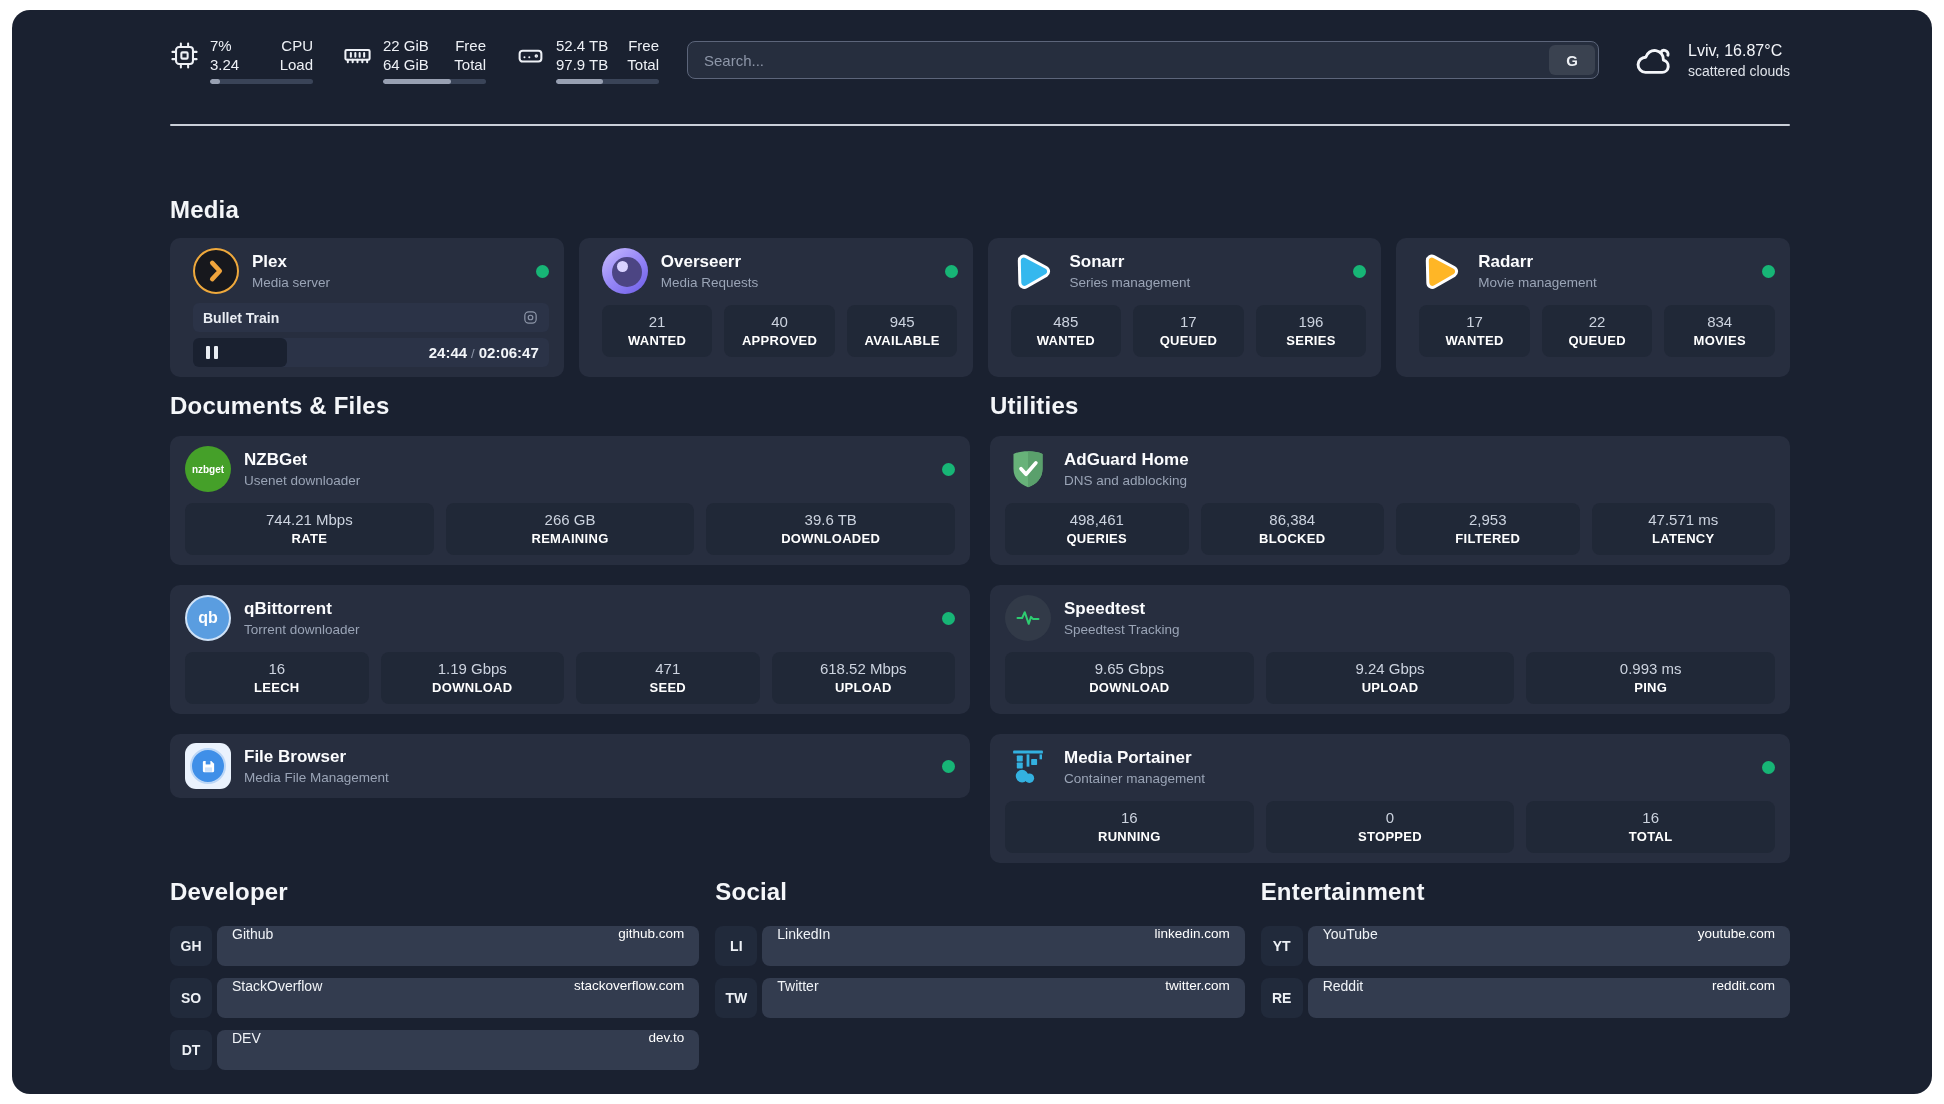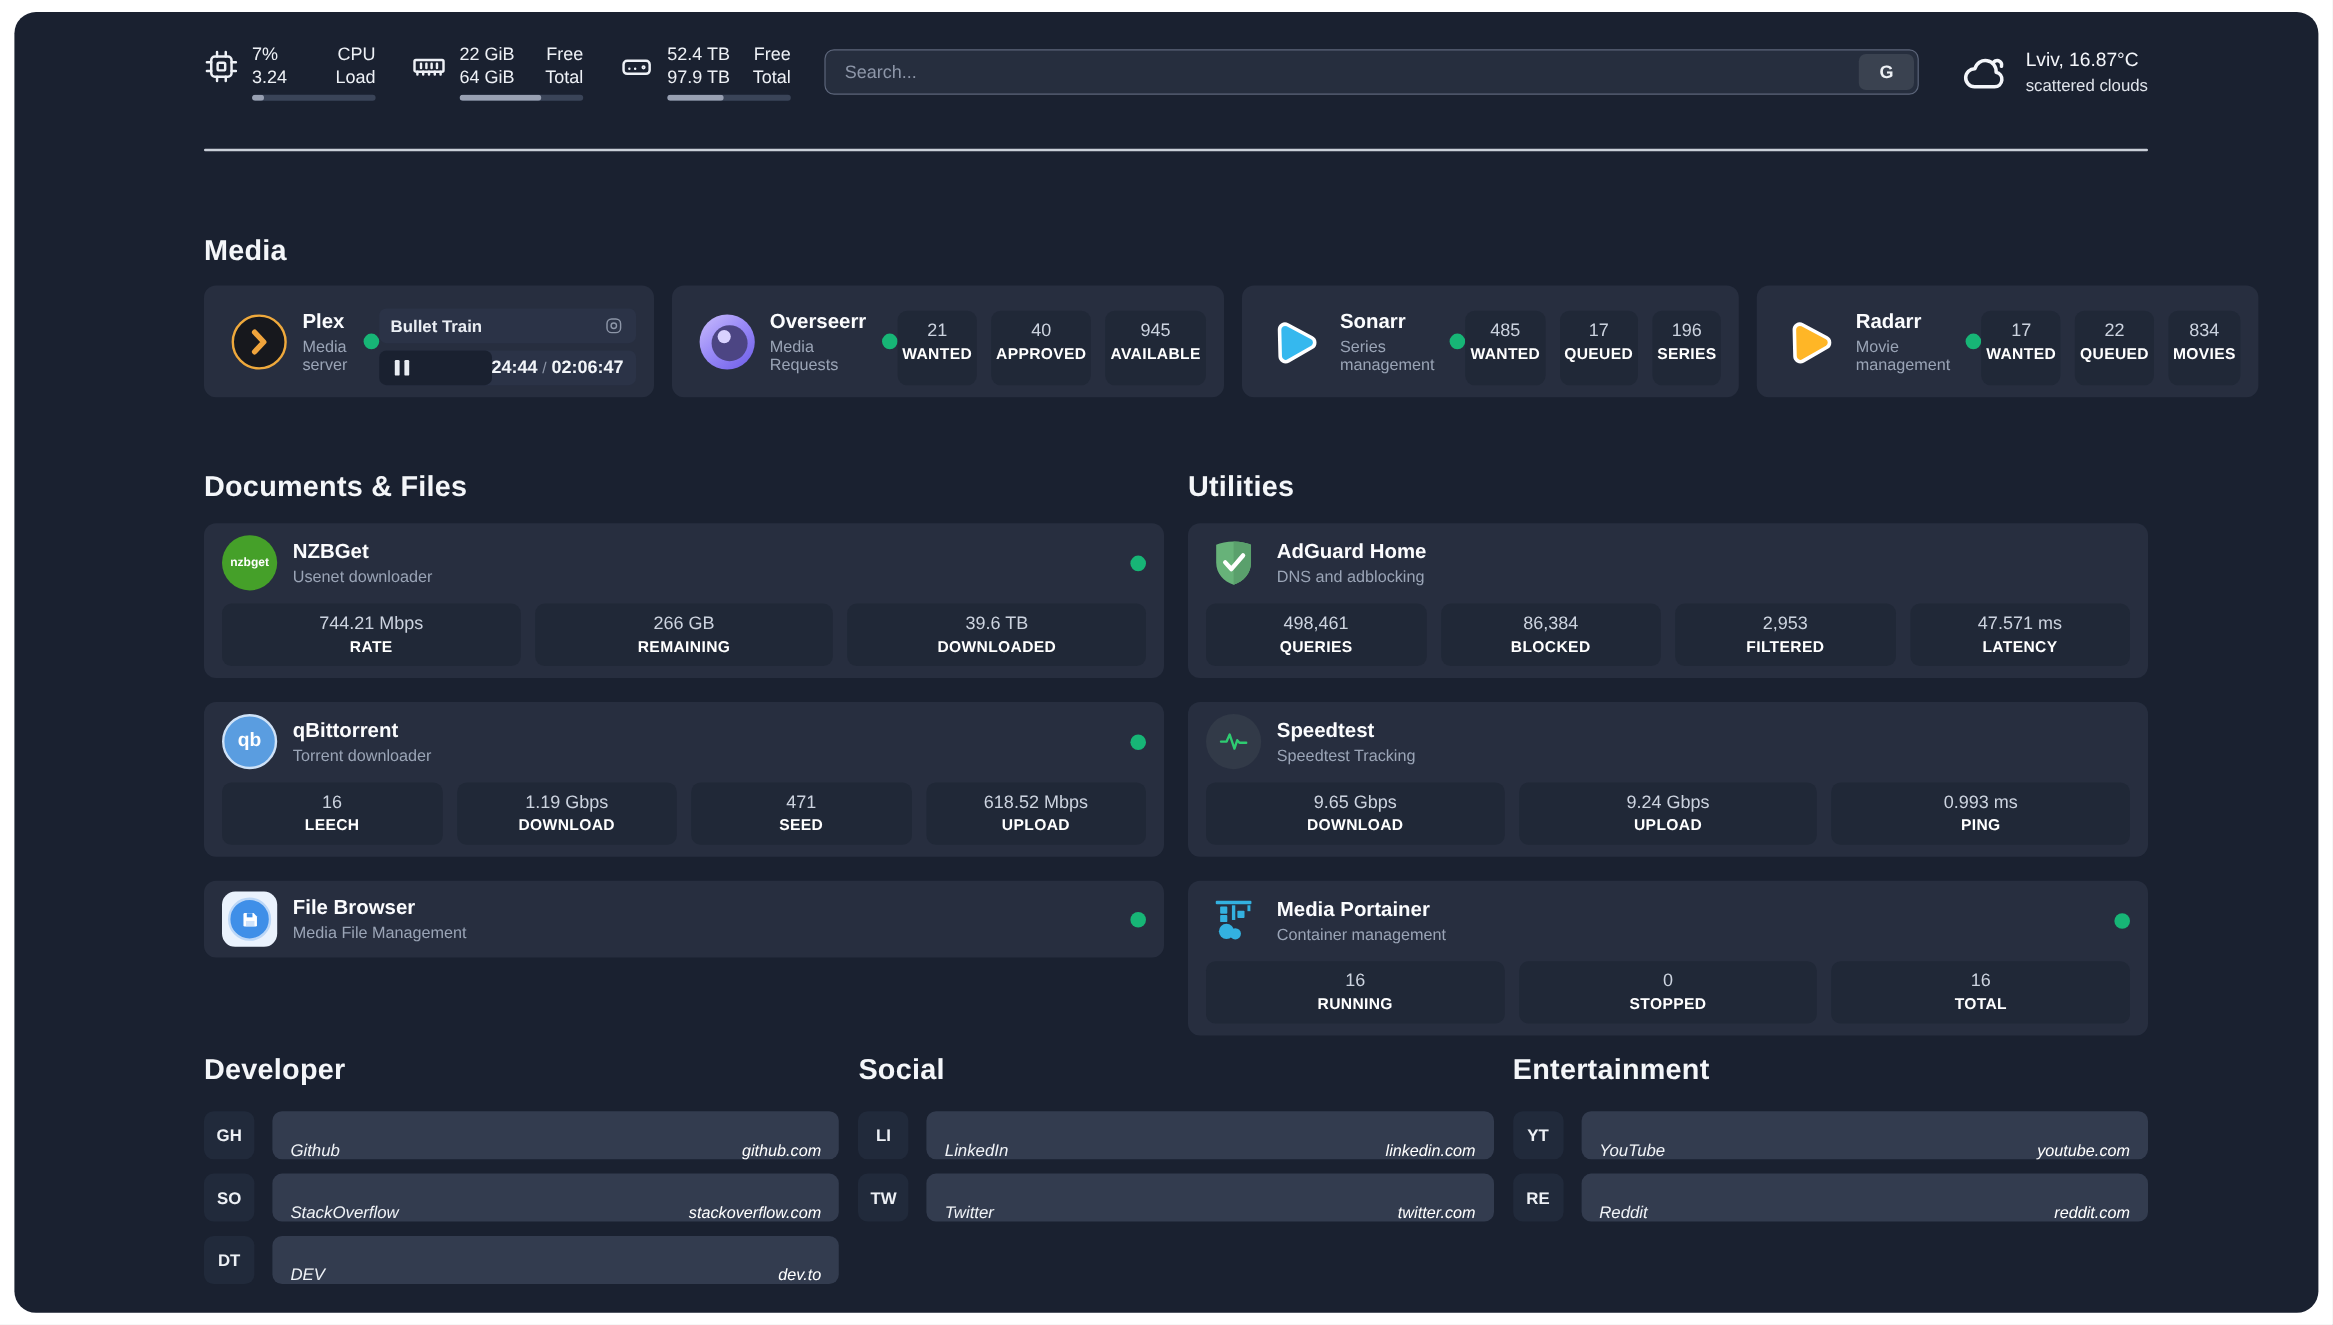--- a/index.html
+++ b/index.html
@@ -36,21 +36,21 @@
   .columns{position:absolute;top:382px;left:158px;right:142px;display:flex;gap:20px;}
   .column{flex:1;min-width:0;}
   .column .section-title{margin-bottom:16px;}
   .column .card{margin-bottom:20px;}
   .links{position:absolute;top:868px;left:158px;right:142px;display:flex;gap:16px;}
   .link-col{flex:1;min-width:0;}
   .link-col .section-title{margin-bottom:20px;}
 
   
   .card{background:#272e3f;border-radius:10px;padding:10px 15px;box-sizing:border-box;cursor:pointer;}
-  .media-row .card{flex:1;display:flex;flex-direction:row;padding-left:23px;}
+  .media-row .card{flex:1;display:flex;flex-direction:column;padding-left:23px;}
   .card.slim{padding:9px 15px;}
   .app-header{display:flex;align-items:center;gap:13px;}
   .app-name{font-size:17px;font-weight:700;color:#fbfcfe;}
   .app-desc{font-size:13.5px;color:#9aa4b6;margin-top:3px;}
   .dot{width:13px;height:13px;border-radius:50%;background:#17b576;margin-left:auto;flex:none;}
   .stats-row{display:flex;gap:12px;margin-top:11px;}
   .stat{flex:1;background:#202837;border-radius:8px;text-align:center;padding:8px 4px 9px;}
   .stat-value{font-size:15px;color:#ccd3df;}
   .stat-label{font-size:13px;font-weight:700;color:#ffffff;margin-top:3px;letter-spacing:.3px;}
 
@@ -76,21 +76,21 @@
   .ic-qb{background:#5a9de0;border:2px solid #cfe2f7;box-sizing:border-box;}
   .qb-txt{color:#fff;font-size:16px;font-weight:700;}
   .ic-fb{background:#eaf2fd;border-radius:11px;}
   .fb-inner{width:32px;height:32px;border-radius:50%;background:#3f8fe8;border:2px solid #bcd7f7;display:flex;align-items:center;justify-content:center;}
   .ic-st{background:#323a48;}
   .ic-tri,.ic-shield,.ic-port{background:transparent;}
 
   
   .link-row{display:flex;align-items:stretch;height:40px;margin-bottom:12px;cursor:pointer;}
   .link-abbr{width:42px;flex:none;background:#212a3b;border-radius:8px;display:flex;align-items:center;justify-content:center;font-size:14px;font-weight:700;color:#edf0f5;}
-  .link-bar{flex:1;margin-left:15px;background:#333c4f;border-radius:8px;display:flex;align-items:flex-end;justify-content:space-between;padding:0 15px;min-width:0;font-style:italic;}
+  .link-bar{flex:1;margin-left:5px;background:#333c4f;border-radius:8px;display:flex;align-items:flex-start;justify-content:space-between;padding:0 15px;min-width:0;}
   .link-name{font-size:14px;color:#f0f3f7;}
   .link-url{font-size:13.5px;color:#ffffff;}
 </style>
 </head>
 <body>
 
 <div class="page">
 
   <div class="topbar">
     <div class="sys">

